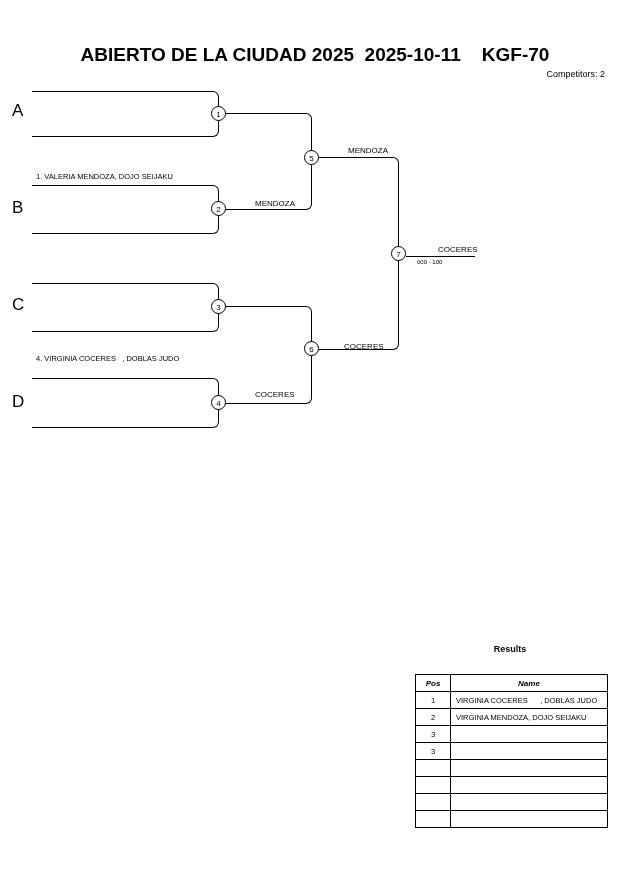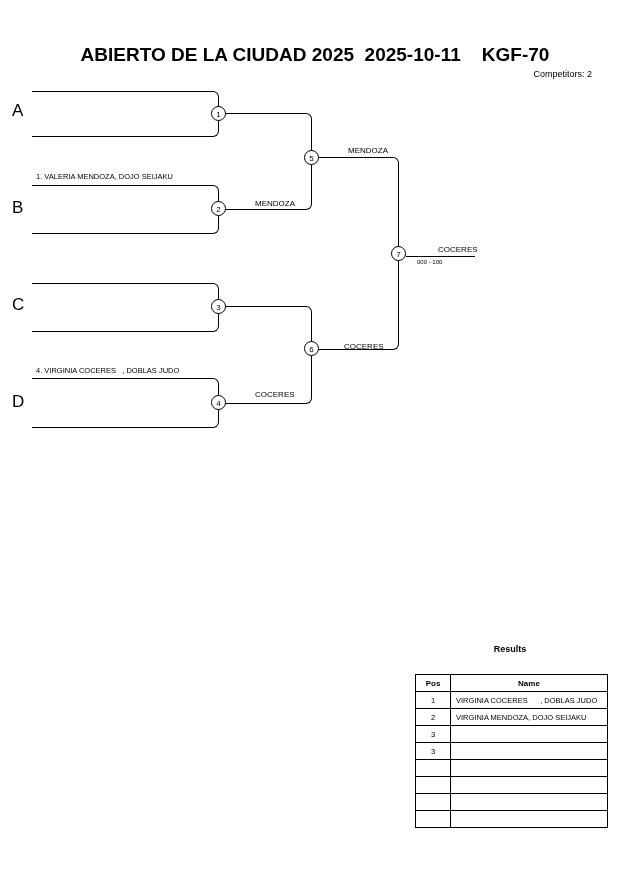--- a/index.html
+++ b/index.html
@@ -23,21 +23,21 @@
     top: 44px;
     width: 630px;
     text-align: center;
     font-size: 19px;
     font-weight: bold;
     letter-spacing: 0px;
     white-space: pre;
   }
   #competitors-label {
     position: absolute;
-    right: 38px;
+    right: 25px;
     top: 69px;
     font-size: 9px;
     font-weight: normal;
     white-space: pre;
   }
 
   
   .pool-letter {
     position: absolute;
     font-size: 17px;
@@ -127,20 +127,21 @@
     padding: 0;
     font-weight: normal;
     font-size: 7.5px;
     overflow: visible;
     white-space: nowrap;
   }
   #results-table th {
     font-weight: bold;
     font-size: 8px;
     text-align: center;
+    font-style: italic;
   }
   .col-pos { width: 34px; text-align: center; }
   .col-name { width: 156px; text-align: left; }
   .col-name .cellval {
     display: block;
     padding-left: 5px;
     white-space: pre;
   }
 </style>
 </head>
@@ -157,21 +158,21 @@
   <div class="pool-letter" style="left:12px; top:393px;">D</div>
 
   <div class="brace" style="left:32px; top:91px; width:186px; height:44px;"></div>
 
   <div class="brace" style="left:32px; top:185px; width:186px; height:47px;"></div>
   <div class="name-label" style="left:36px; top:173px;">1. VALERIA MENDOZA, DOJO SEIJAKU</div>
 
   <div class="brace" style="left:32px; top:283px; width:186px; height:47px;"></div>
 
   <div class="brace" style="left:32px; top:378px; width:186px; height:48px;"></div>
-  <div class="name-label" style="left:36px; top:367px;">4. VIRGINIA COCERES   , DOBLAS JUDO</div>
+  <div class="name-label" style="left:36px; top:355px;">4. VIRGINIA COCERES   , DOBLAS JUDO</div>
 
   <div class="elbow" style="left:225px; top:113px; width:86px; height:95px;"></div>
 
   <div class="elbow" style="left:225px; top:306px; width:86px; height:96px;"></div>
 
   <div class="elbow" style="left:318px; top:157px; width:80px; height:191px;"></div>
 
   <div class="conn-h" style="left:406px; top:256px; width:69px;"></div>
 
   <div class="match-circle" style="left:211px; top:106px;">1</div>

